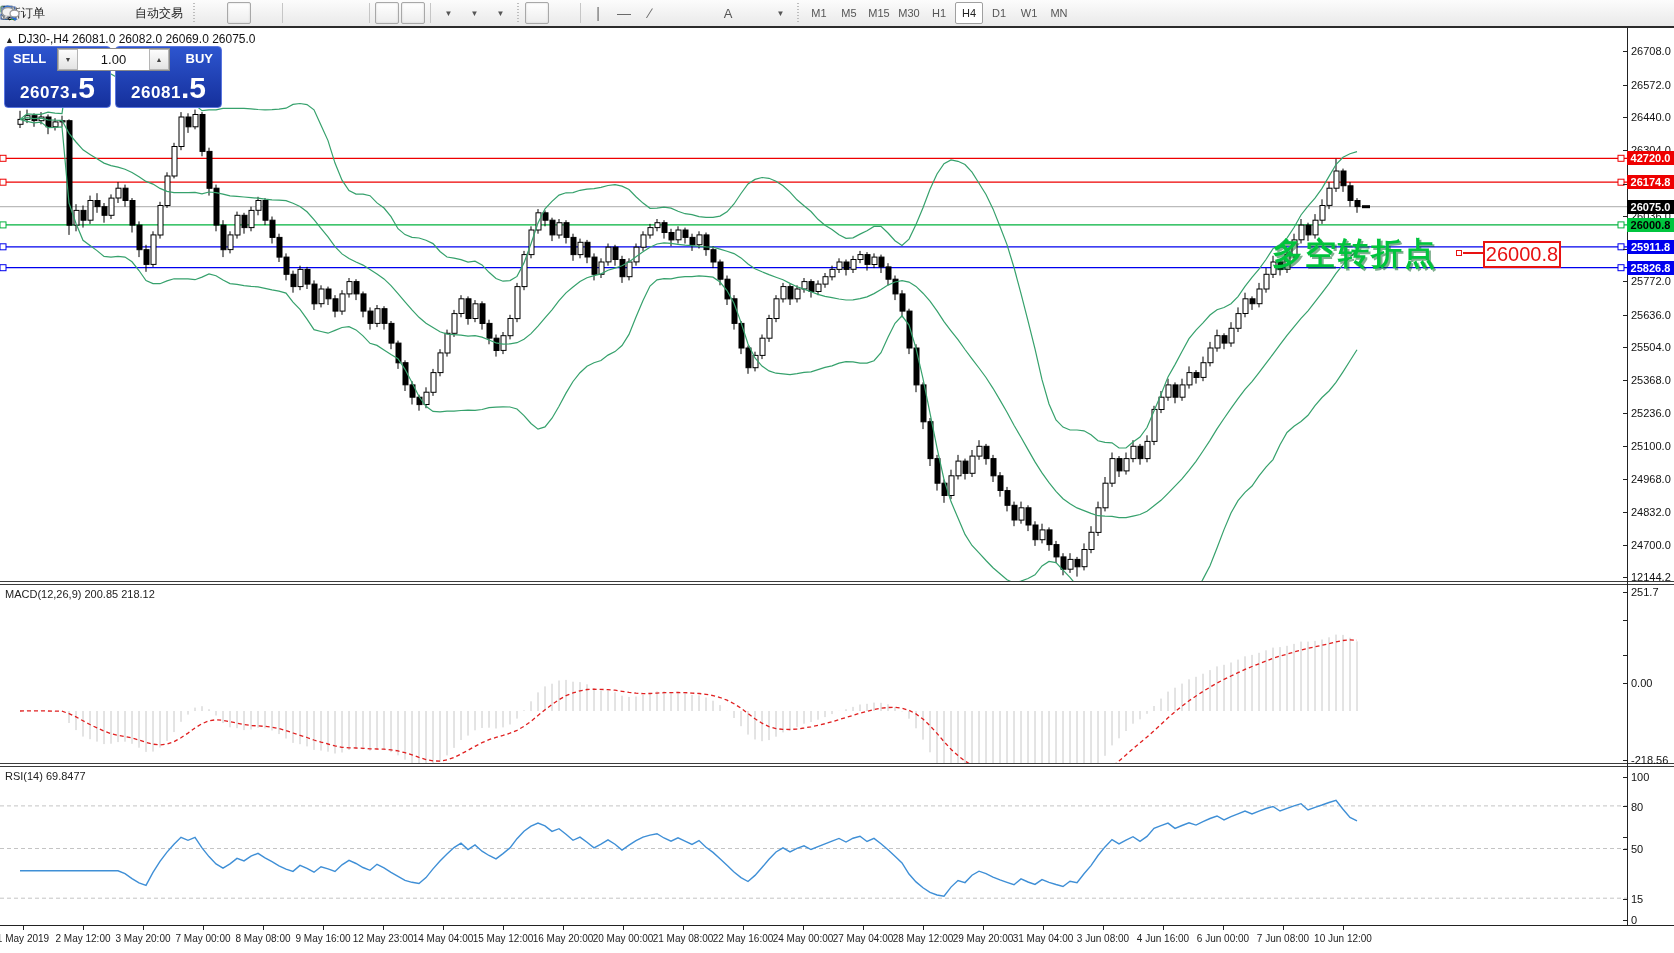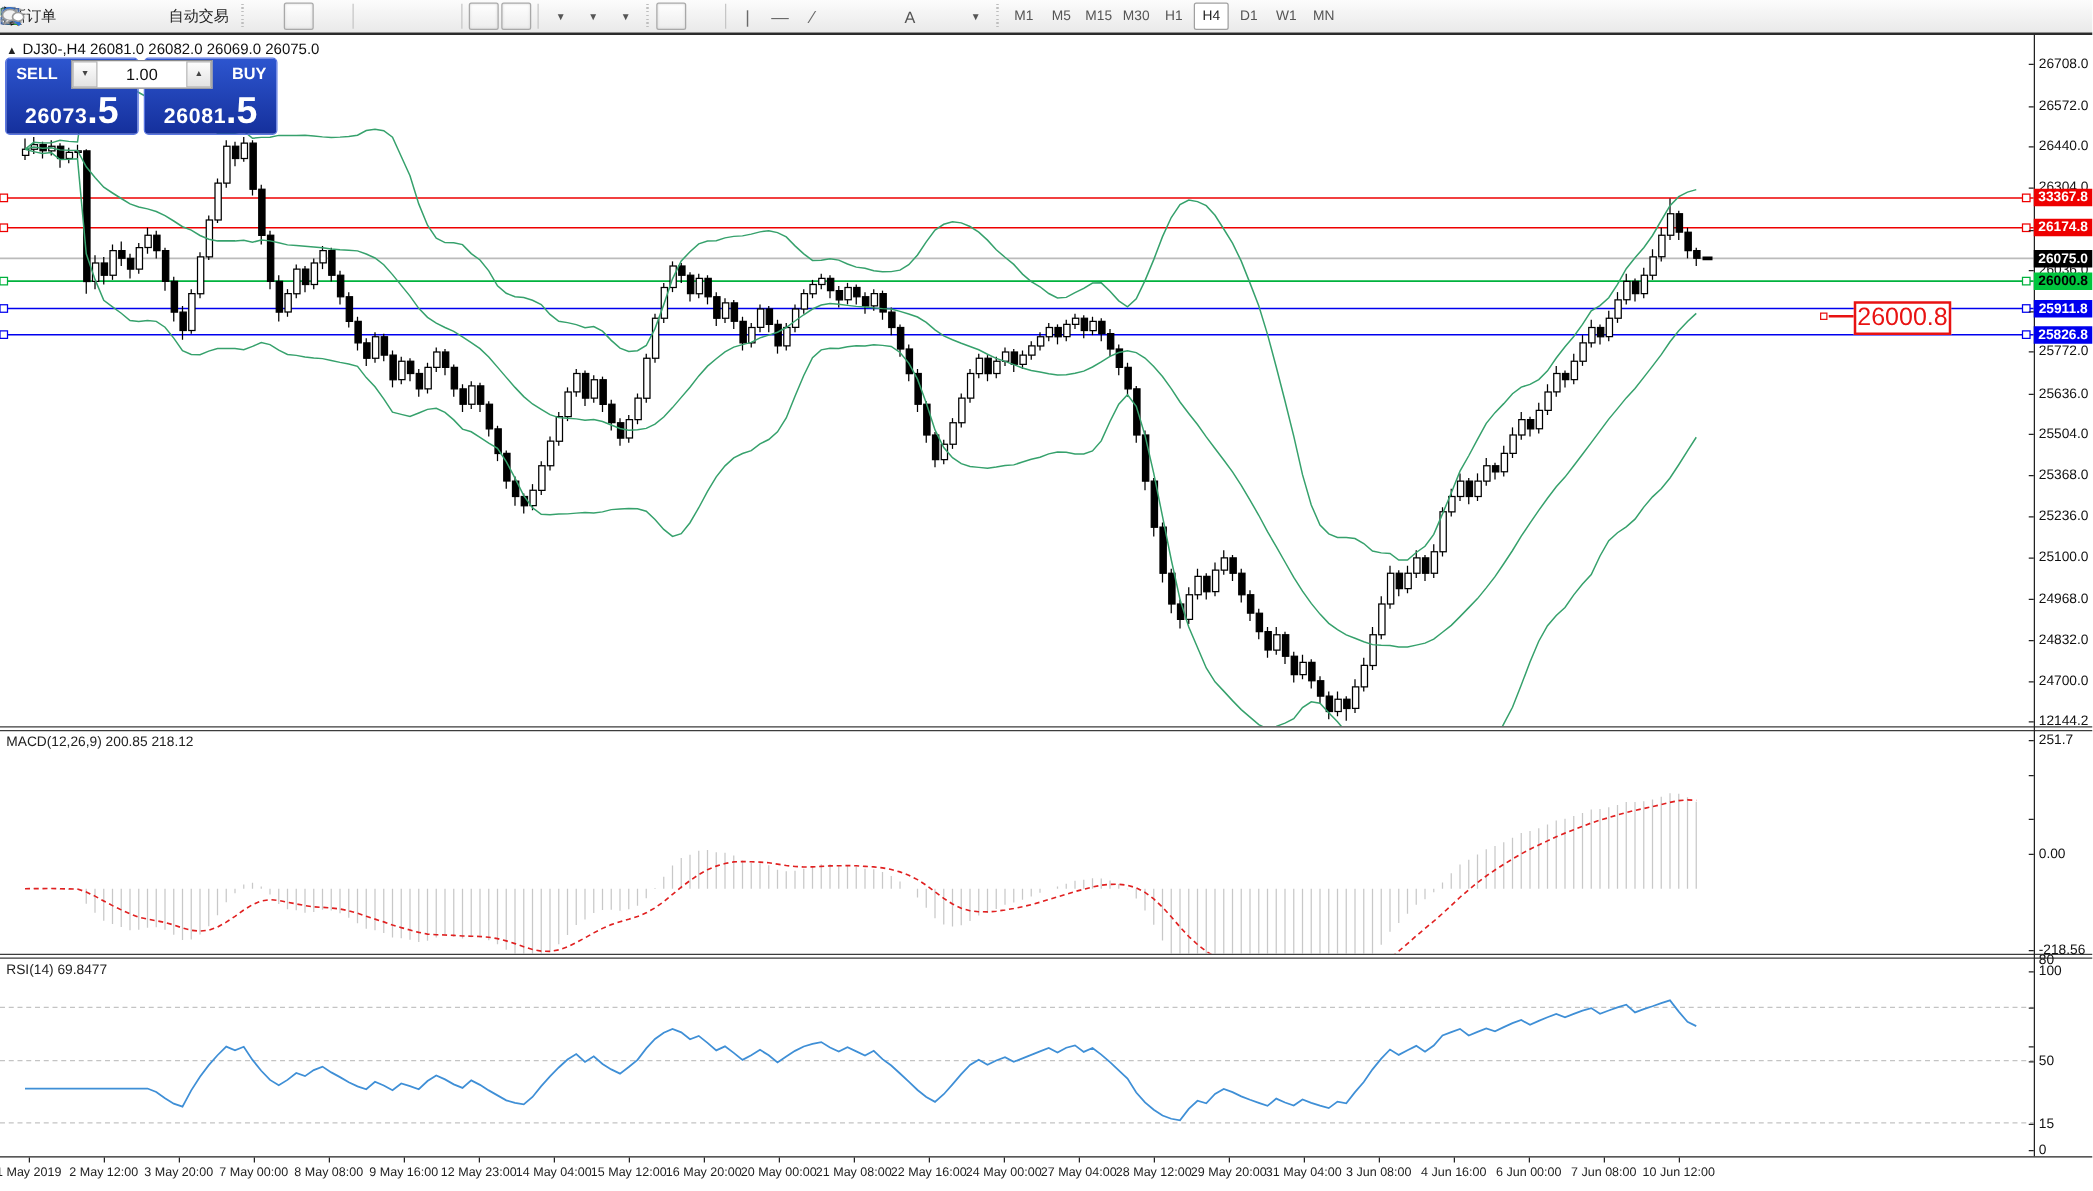--- a/index.html
+++ b/index.html
@@ -964,28 +964,28 @@
       <div class="tickdash" style="top: 592px;"></div>
       <div class="tickdash" style="top: 564px;"></div>
       <div class="ticklabel" style="top: 558px;">251.7</div>
       <div class="tickdash" style="top: 655px;"></div>
       <div class="ticklabel" style="top: 649px;">0.00</div>
       <div class="tickdash" style="top: 732px;"></div>
       <div class="ticklabel" style="top: 726px;">-218.56</div>
       <div class="tickdash" style="top: 749px;"></div>
       <div class="ticklabel" style="top: 743px;">100</div>
       <div class="tickdash" style="top: 778px;"></div>
-      <div class="ticklabel" style="top: 734px;">80</div>
+      <div class="ticklabel" style="top: 773px;">80</div>
       <div class="tickdash" style="top: 821px;"></div>
       <div class="ticklabel" style="top: 815px;">50</div>
       <div class="tickdash" style="top: 871px;"></div>
       <div class="ticklabel" style="top: 865px;">15</div>
       <div class="tickdash" style="top: 892px;"></div>
       <div class="ticklabel" style="top: 886px;">0</div>
-      <div class="badge" style="top: 123px; background: rgb(238, 0, 0); color: rgb(255, 255, 255);">33367.8</div>
+      <div class="badge" style="top: 123px; background: rgb(238, 0, 0); color: rgb(255, 255, 255);">42720.0</div>
       <div class="badge" style="top: 147px; background: rgb(238, 0, 0); color: rgb(255, 255, 255);">26174.8</div>
       <div class="badge" style="top: 172px; background: rgb(0, 0, 0); color: rgb(255, 255, 255);">26075.0</div>
       <div class="badge" style="top: 190px; background: rgb(0, 197, 62); color: rgb(0, 0, 0);">26000.8</div>
       <div class="badge" style="top: 212px; background: rgb(0, 0, 238); color: rgb(255, 255, 255);">25911.8</div>
       <div class="badge" style="top: 233px; background: rgb(0, 0, 238); color: rgb(255, 255, 255);">25826.8</div>
     </div>
   <div id="date-axis">
       <div class="datetick" style="left: 23px;"></div>
       <div class="datelabel" style="left: 23px;">1 May 2019</div>
       <div class="datetick" style="left: 83px;"></div>
@@ -1027,17 +1027,18 @@
       <div class="datetick" style="left: 1163px;"></div>
       <div class="datelabel" style="left: 1163px;">4 Jun 16:00</div>
       <div class="datetick" style="left: 1223px;"></div>
       <div class="datelabel" style="left: 1223px;">6 Jun 00:00</div>
       <div class="datetick" style="left: 1283px;"></div>
       <div class="datelabel" style="left: 1283px;">7 Jun 08:00</div>
       <div class="datetick" style="left: 1343px;"></div>
       <div class="datelabel" style="left: 1343px;">10 Jun 12:00</div>
     </div>
 
+  <div class="pivot-text" style="top: 205px;">多空转折点</div>
   <div class="pricebox-anchor" style="top: 222px;"></div>
   <div class="pricebox-line" style="top: 224px;"></div>
   <div class="pricebox" style="top: 213px;">26000.8</div>
 
 </div>
 
 </body></html>

